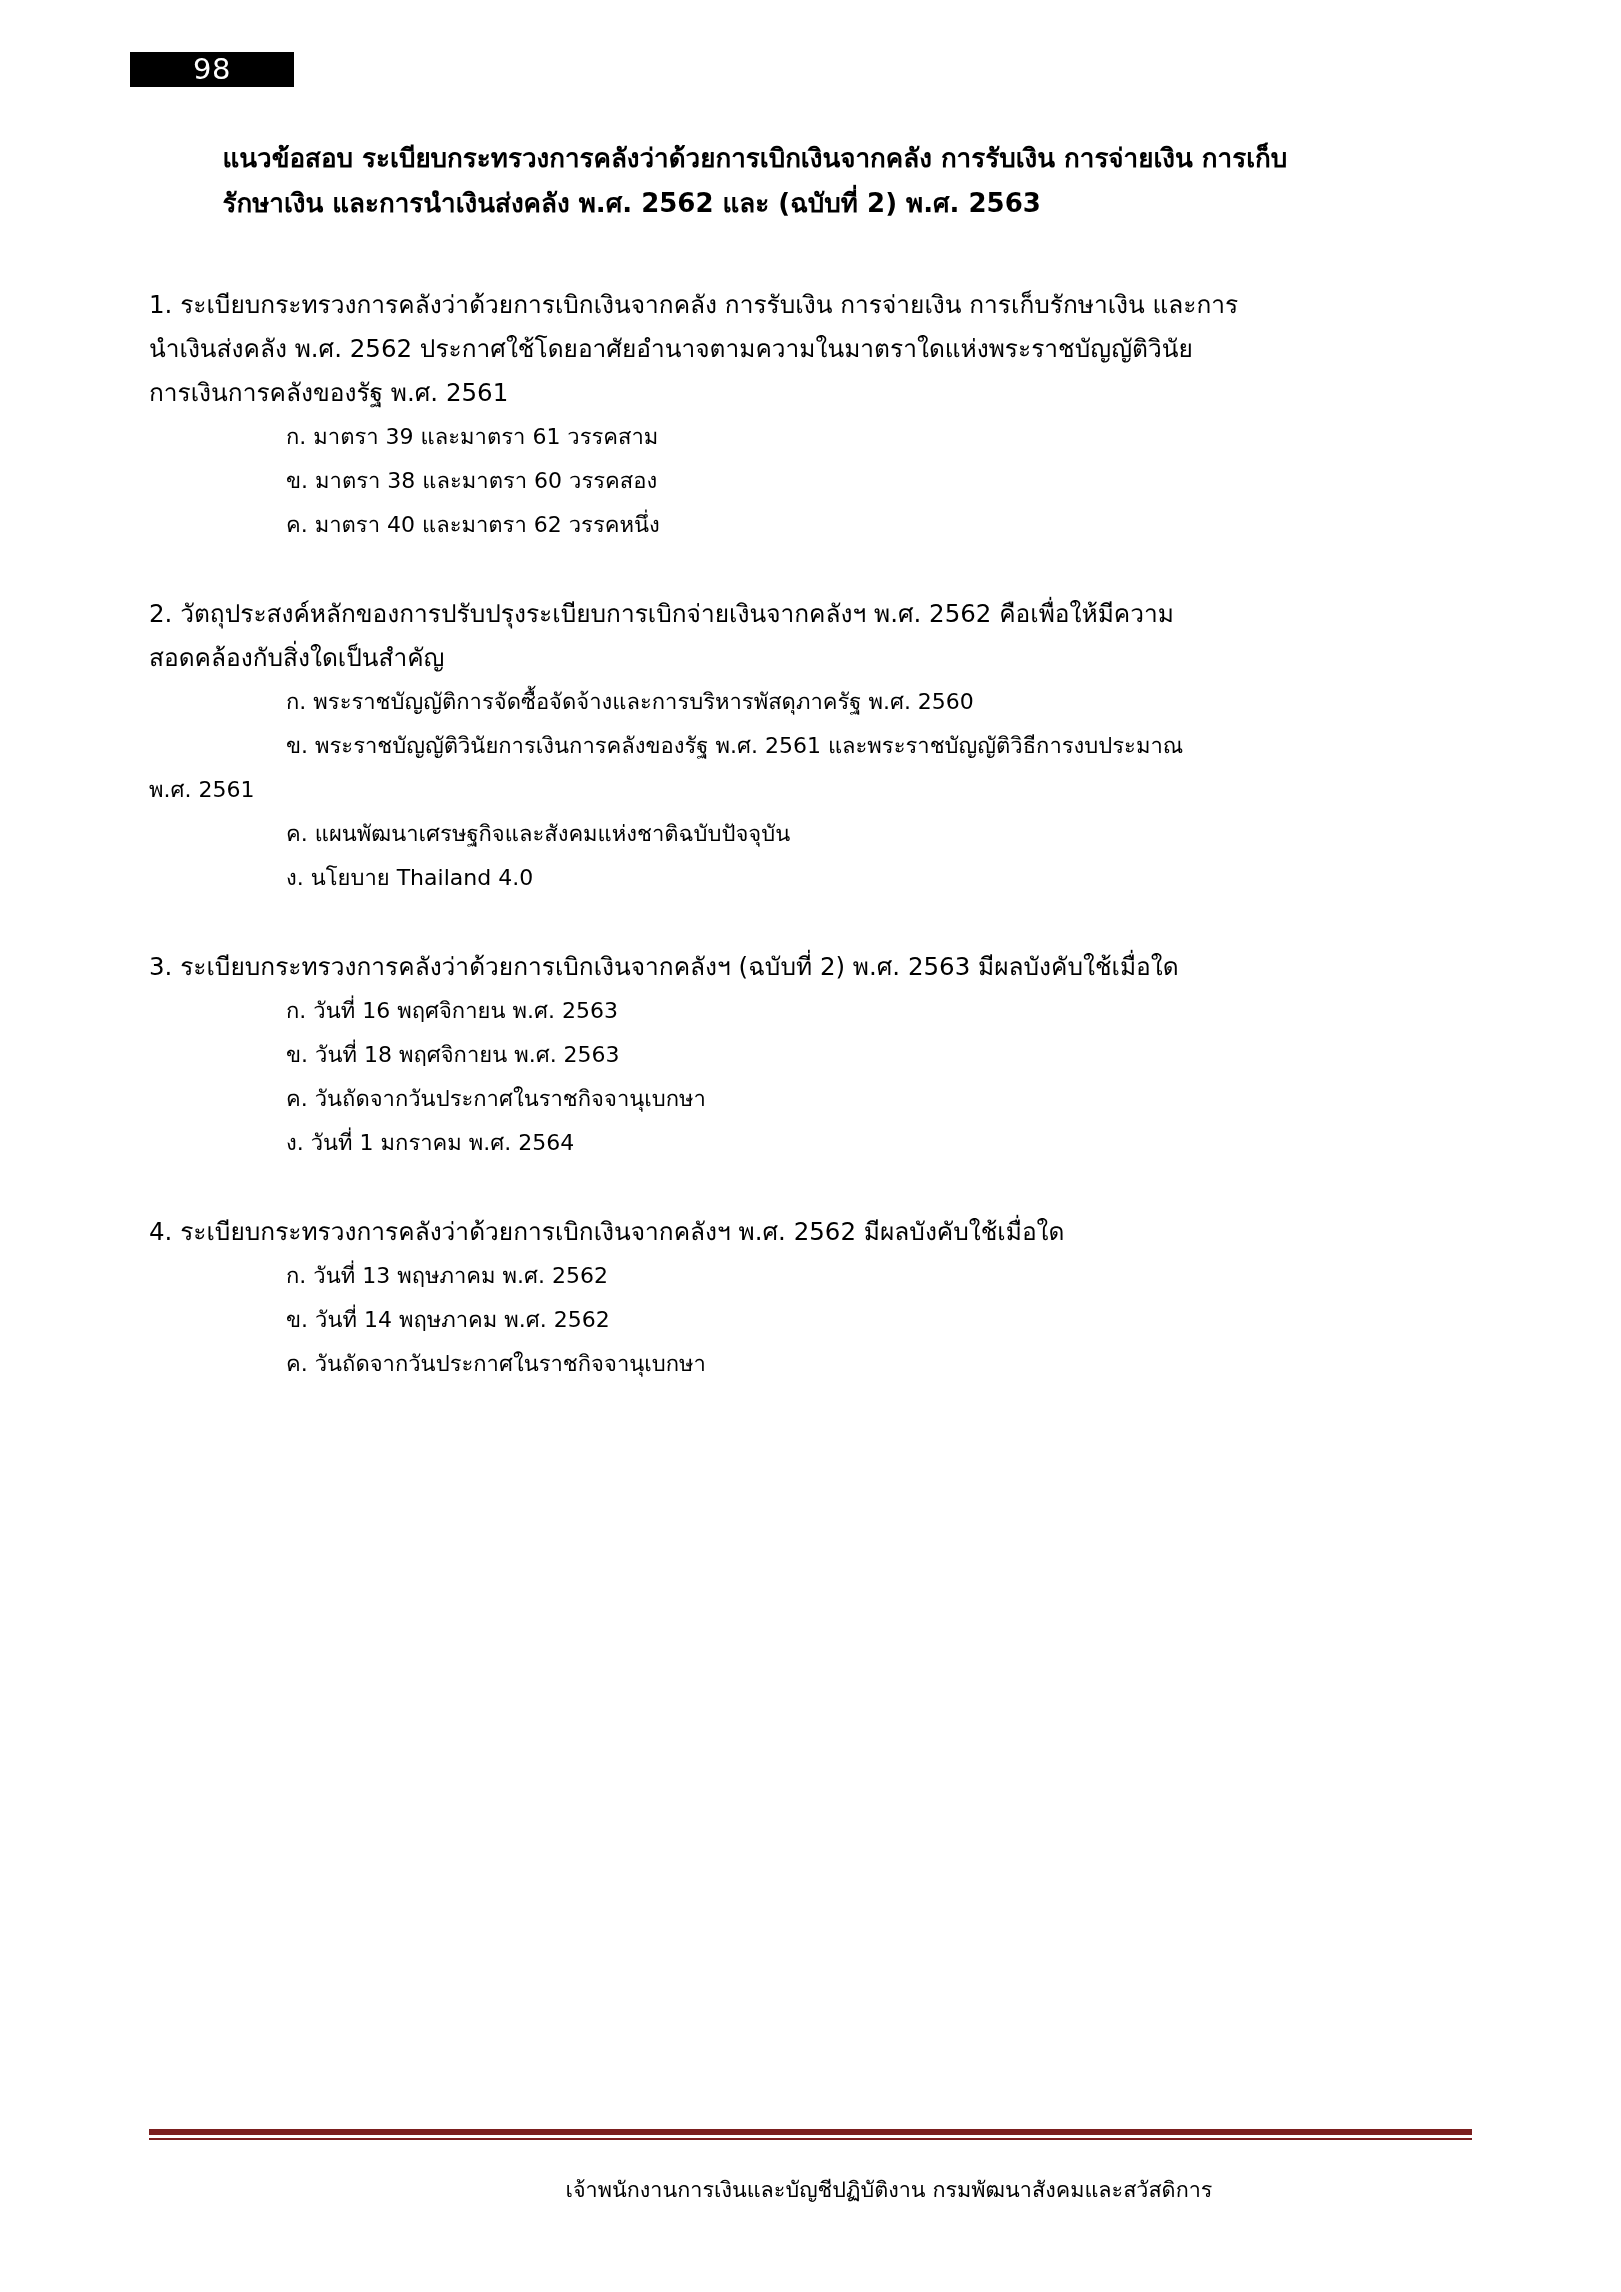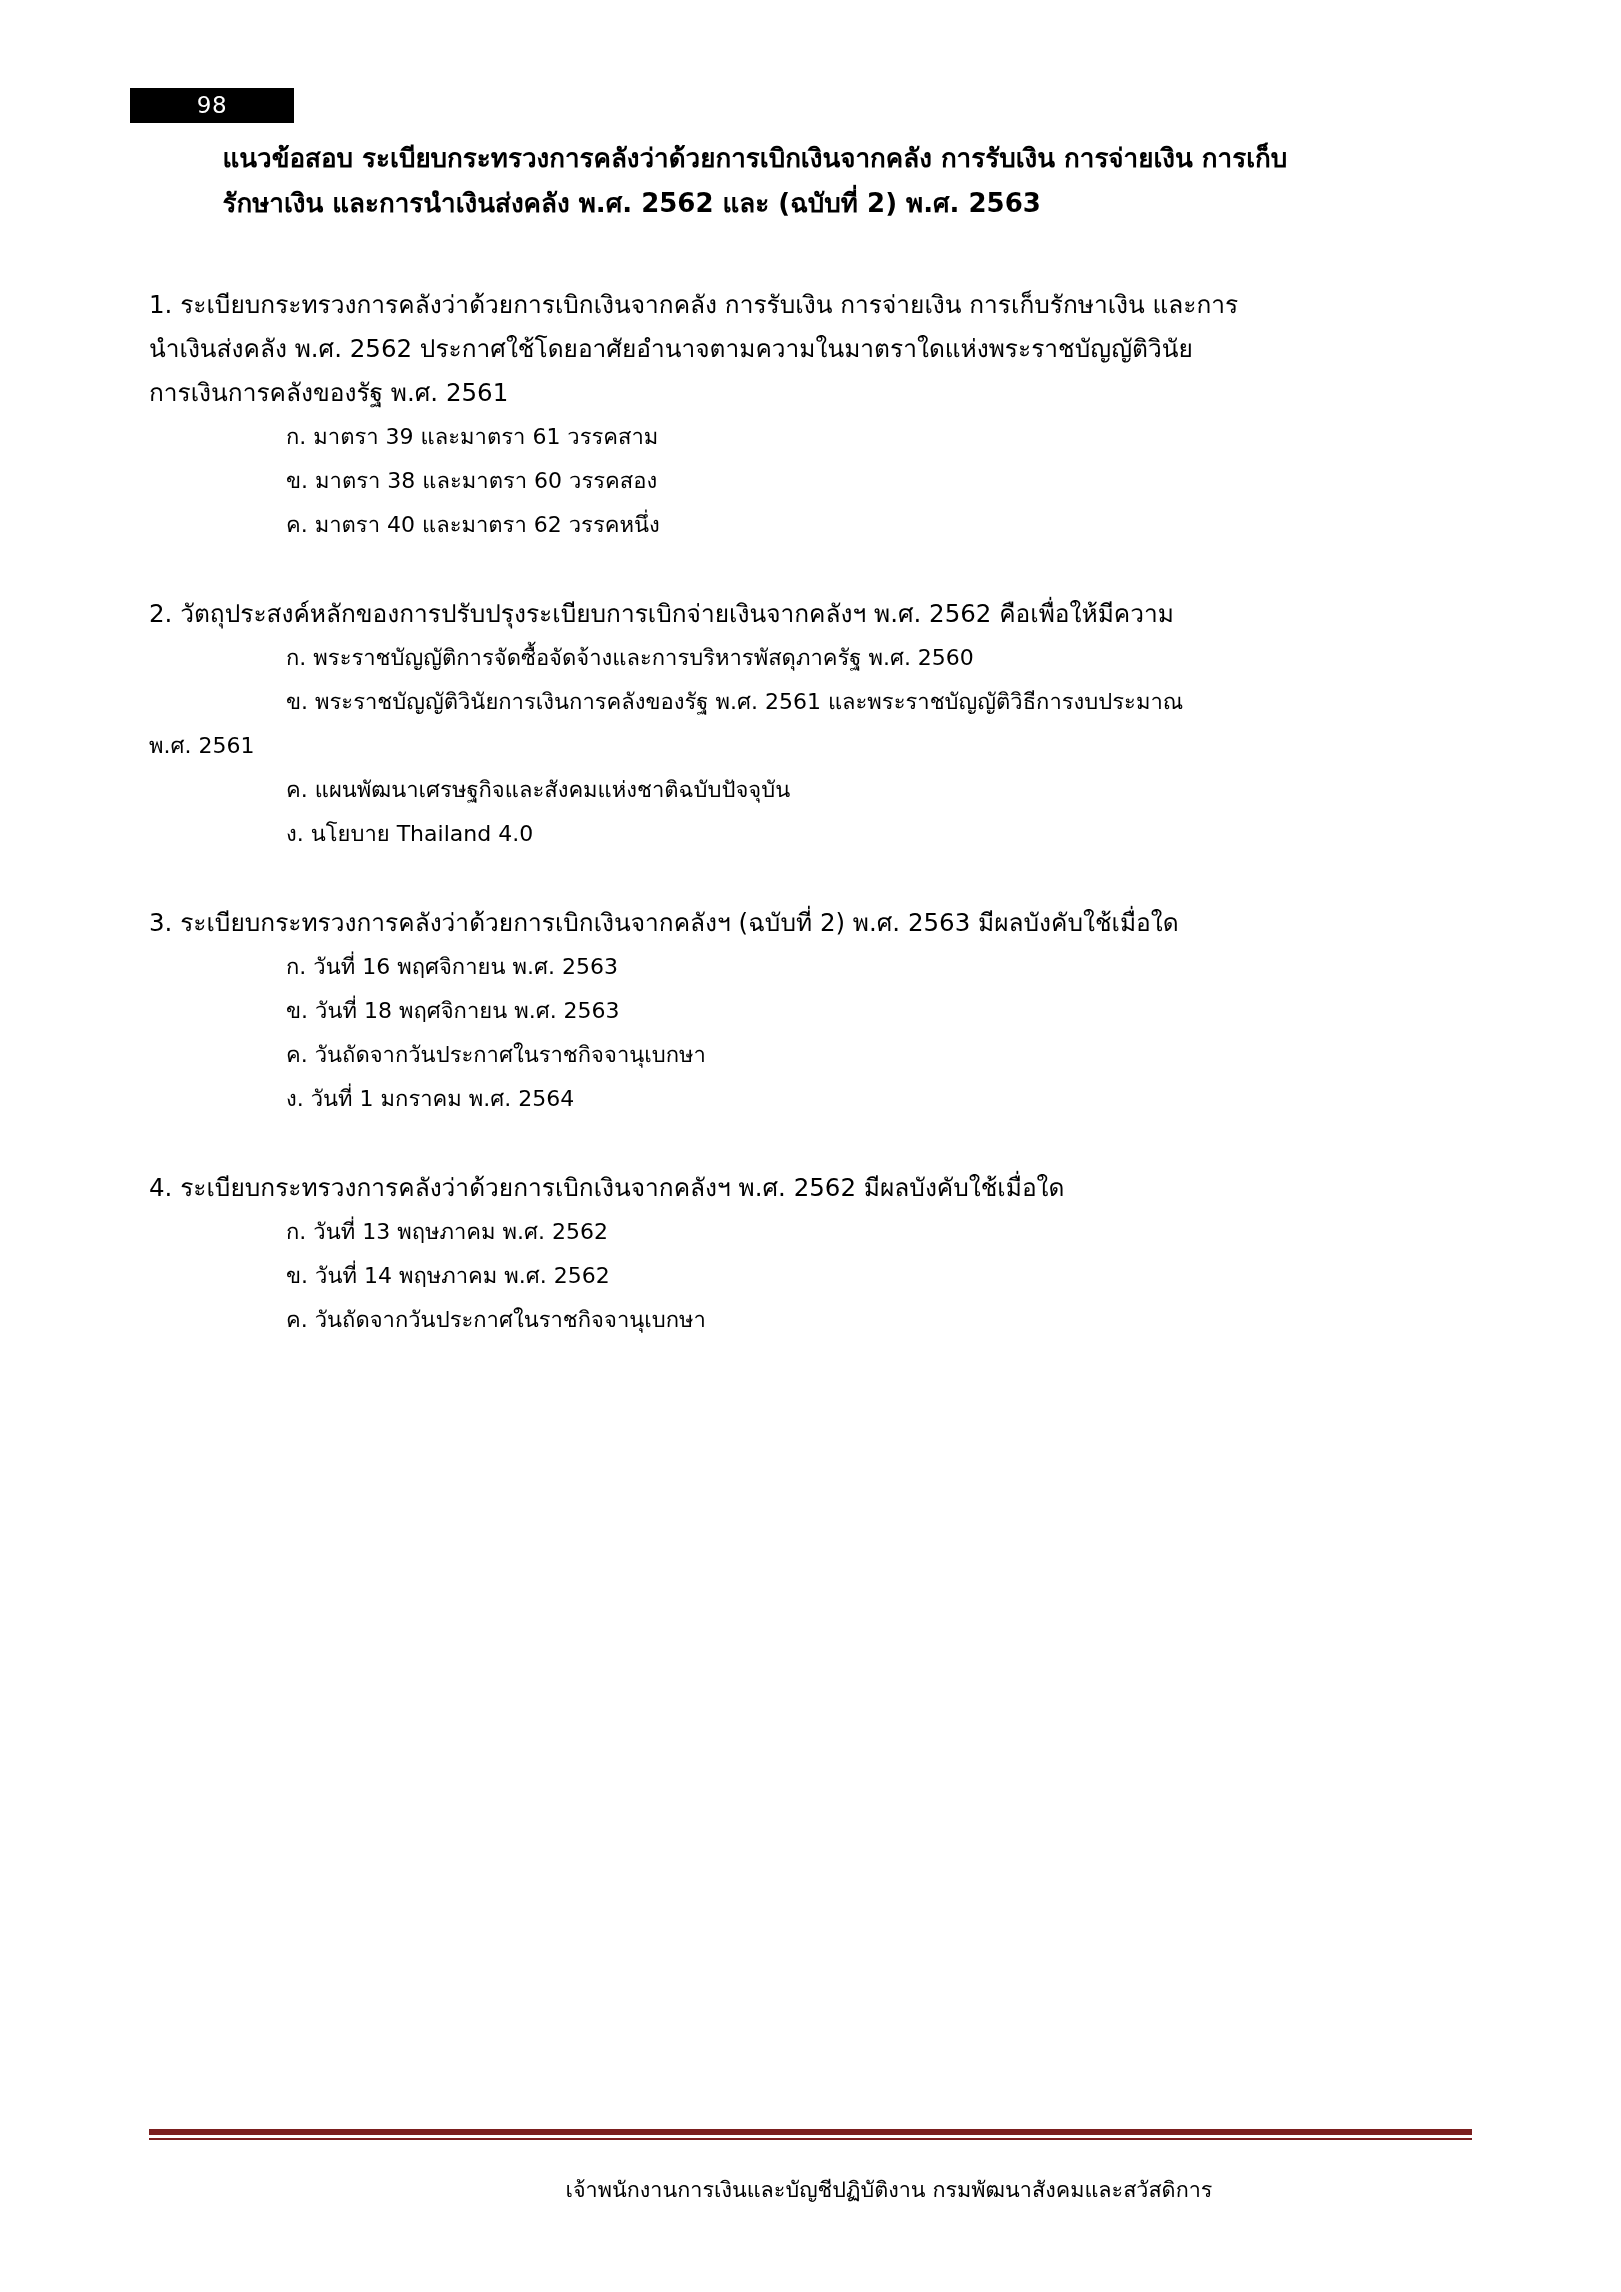--- a/index.html
+++ b/index.html
@@ -22,25 +22,24 @@
 
   
   .page-number-banner {
     position: absolute;
     left: 130px;
     top: 52px;
     width: 164px;
     height: 35px;
     background: #000000;
     color: #ffffff;
-    font-size: 23px;
+    font-size: 29px;
     line-height: 35px;
     text-align: center;
     letter-spacing: 0.5px;
-    margin-top: 36px;
   }
 
   
   .content {
     position: absolute;
     left: 149px;
     top: 118px;
     width: 1323px;
   }
 
@@ -132,20 +131,21 @@
       <div class="choices">
         <div class="choice">ก. มาตรา 39 และมาตรา 61 วรรคสาม</div>
         <div class="choice">ข. มาตรา 38 และมาตรา 60 วรรคสอง</div>
         <div class="choice">ค. มาตรา 40 และมาตรา 62 วรรคหนึ่ง</div>
       </div>
     </div>
 
     <div class="q-block">
       <div class="q-text">
         <span class="line">2. วัตถุประสงค์หลักของการปรับปรุงระเบียบการเบิกจ่ายเงินจากคลังฯ พ.ศ. 2562 คือเพื่อให้มีความ</span>
+        <span class="line">สอดคล้องกับสิ่งใดเป็นสำคัญ</span>
       </div>
       <div class="choices">
         <div class="choice">ก. พระราชบัญญัติการจัดซื้อจัดจ้างและการบริหารพัสดุภาครัฐ พ.ศ. 2560</div>
         <div class="choice">ข. พระราชบัญญัติวินัยการเงินการคลังของรัฐ พ.ศ. 2561 และพระราชบัญญัติวิธีการงบประมาณ</div>
         <div class="choice nohang">พ.ศ. 2561</div>
         <div class="choice">ค. แผนพัฒนาเศรษฐกิจและสังคมแห่งชาติฉบับปัจจุบัน</div>
         <div class="choice">ง. นโยบาย Thailand 4.0</div>
       </div>
     </div>
 

